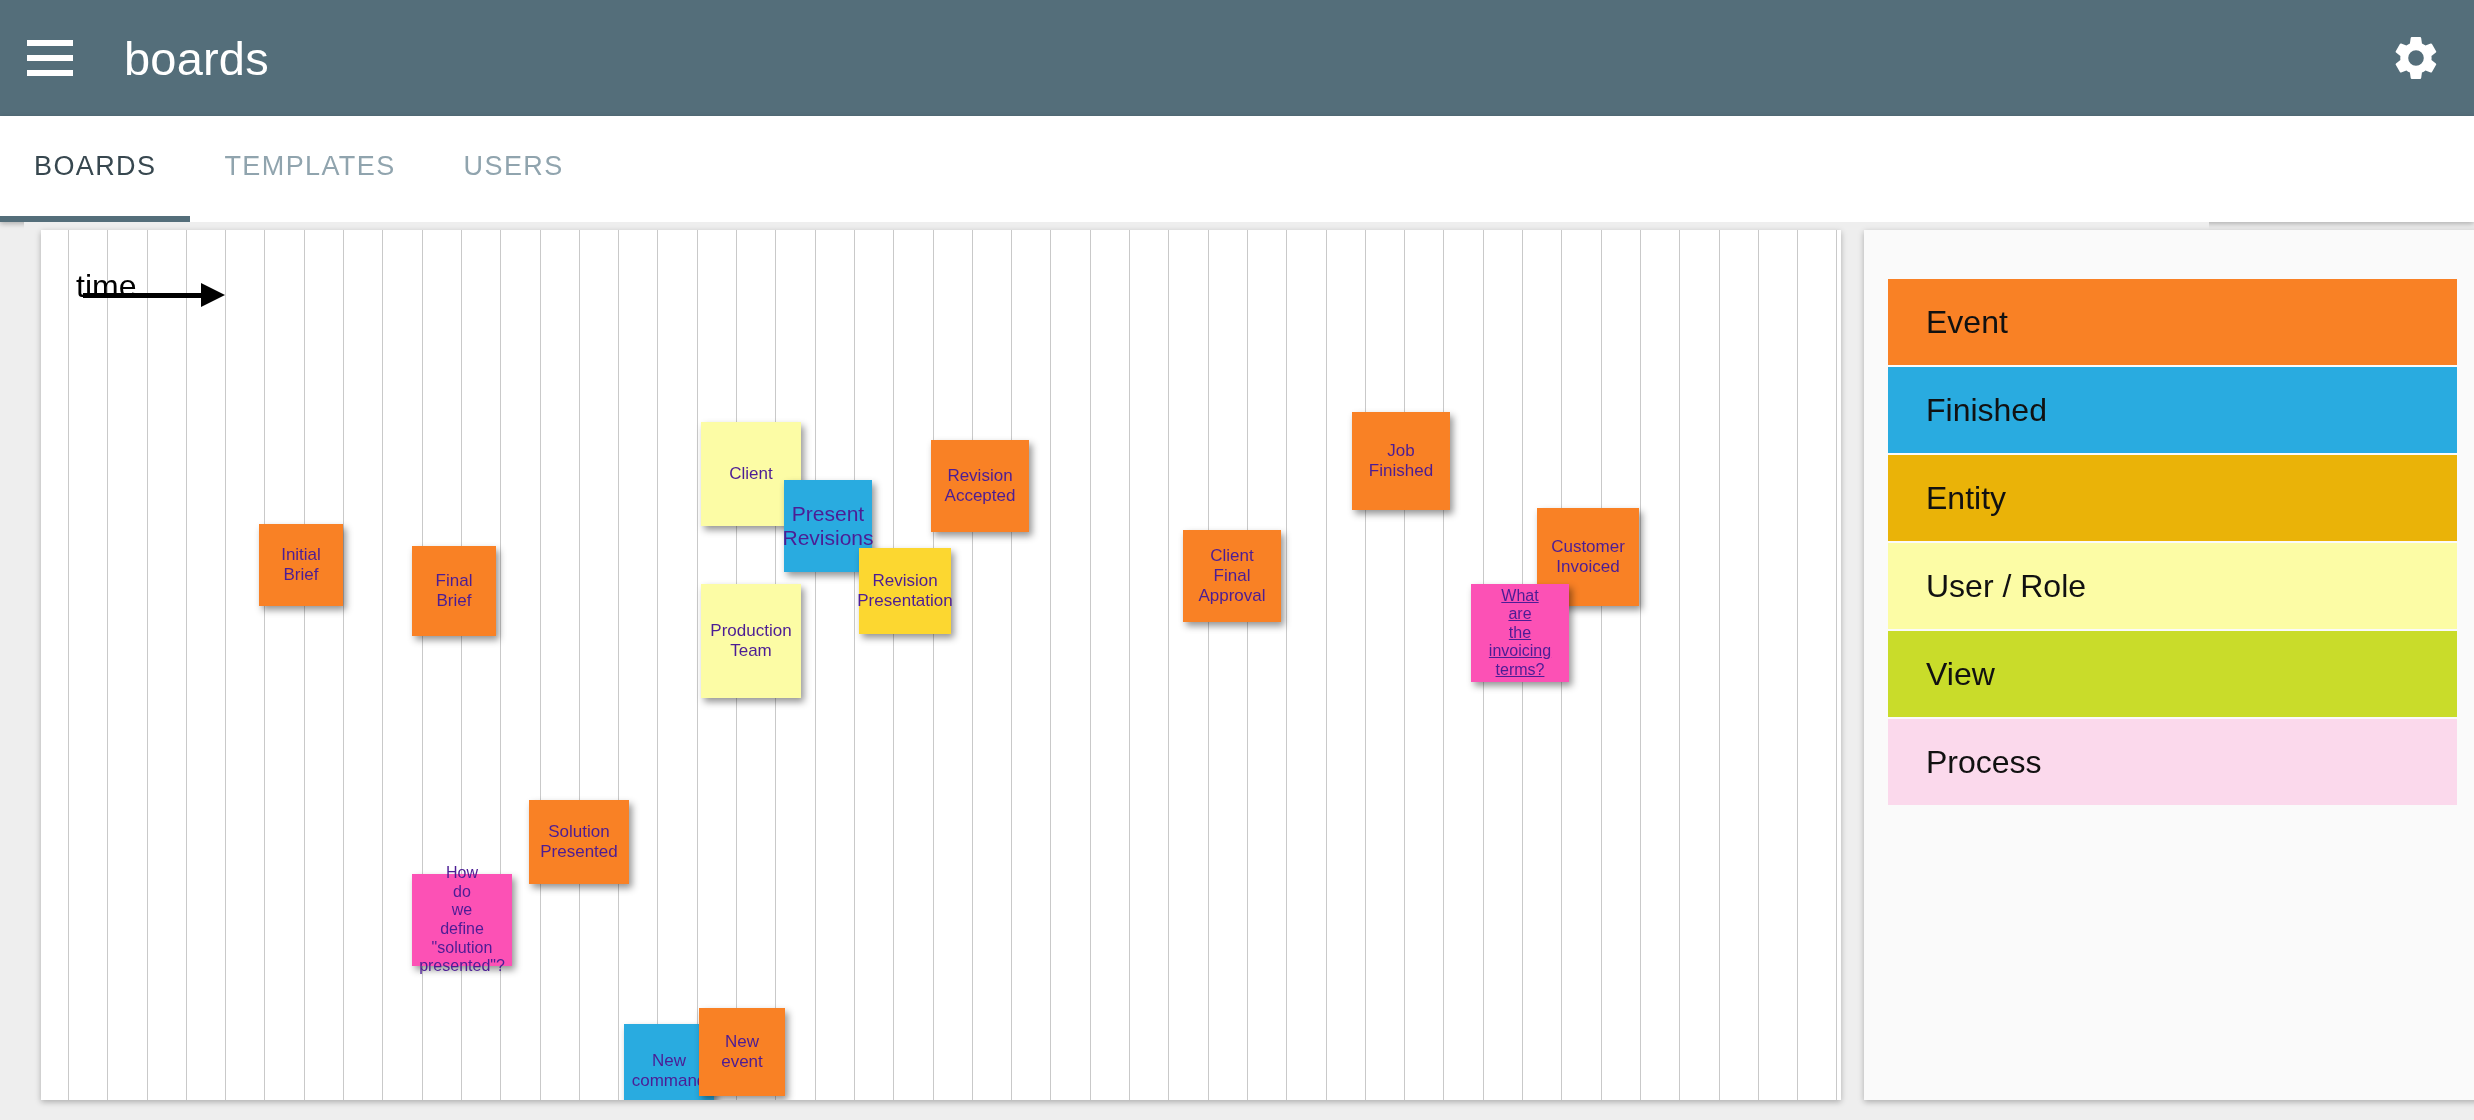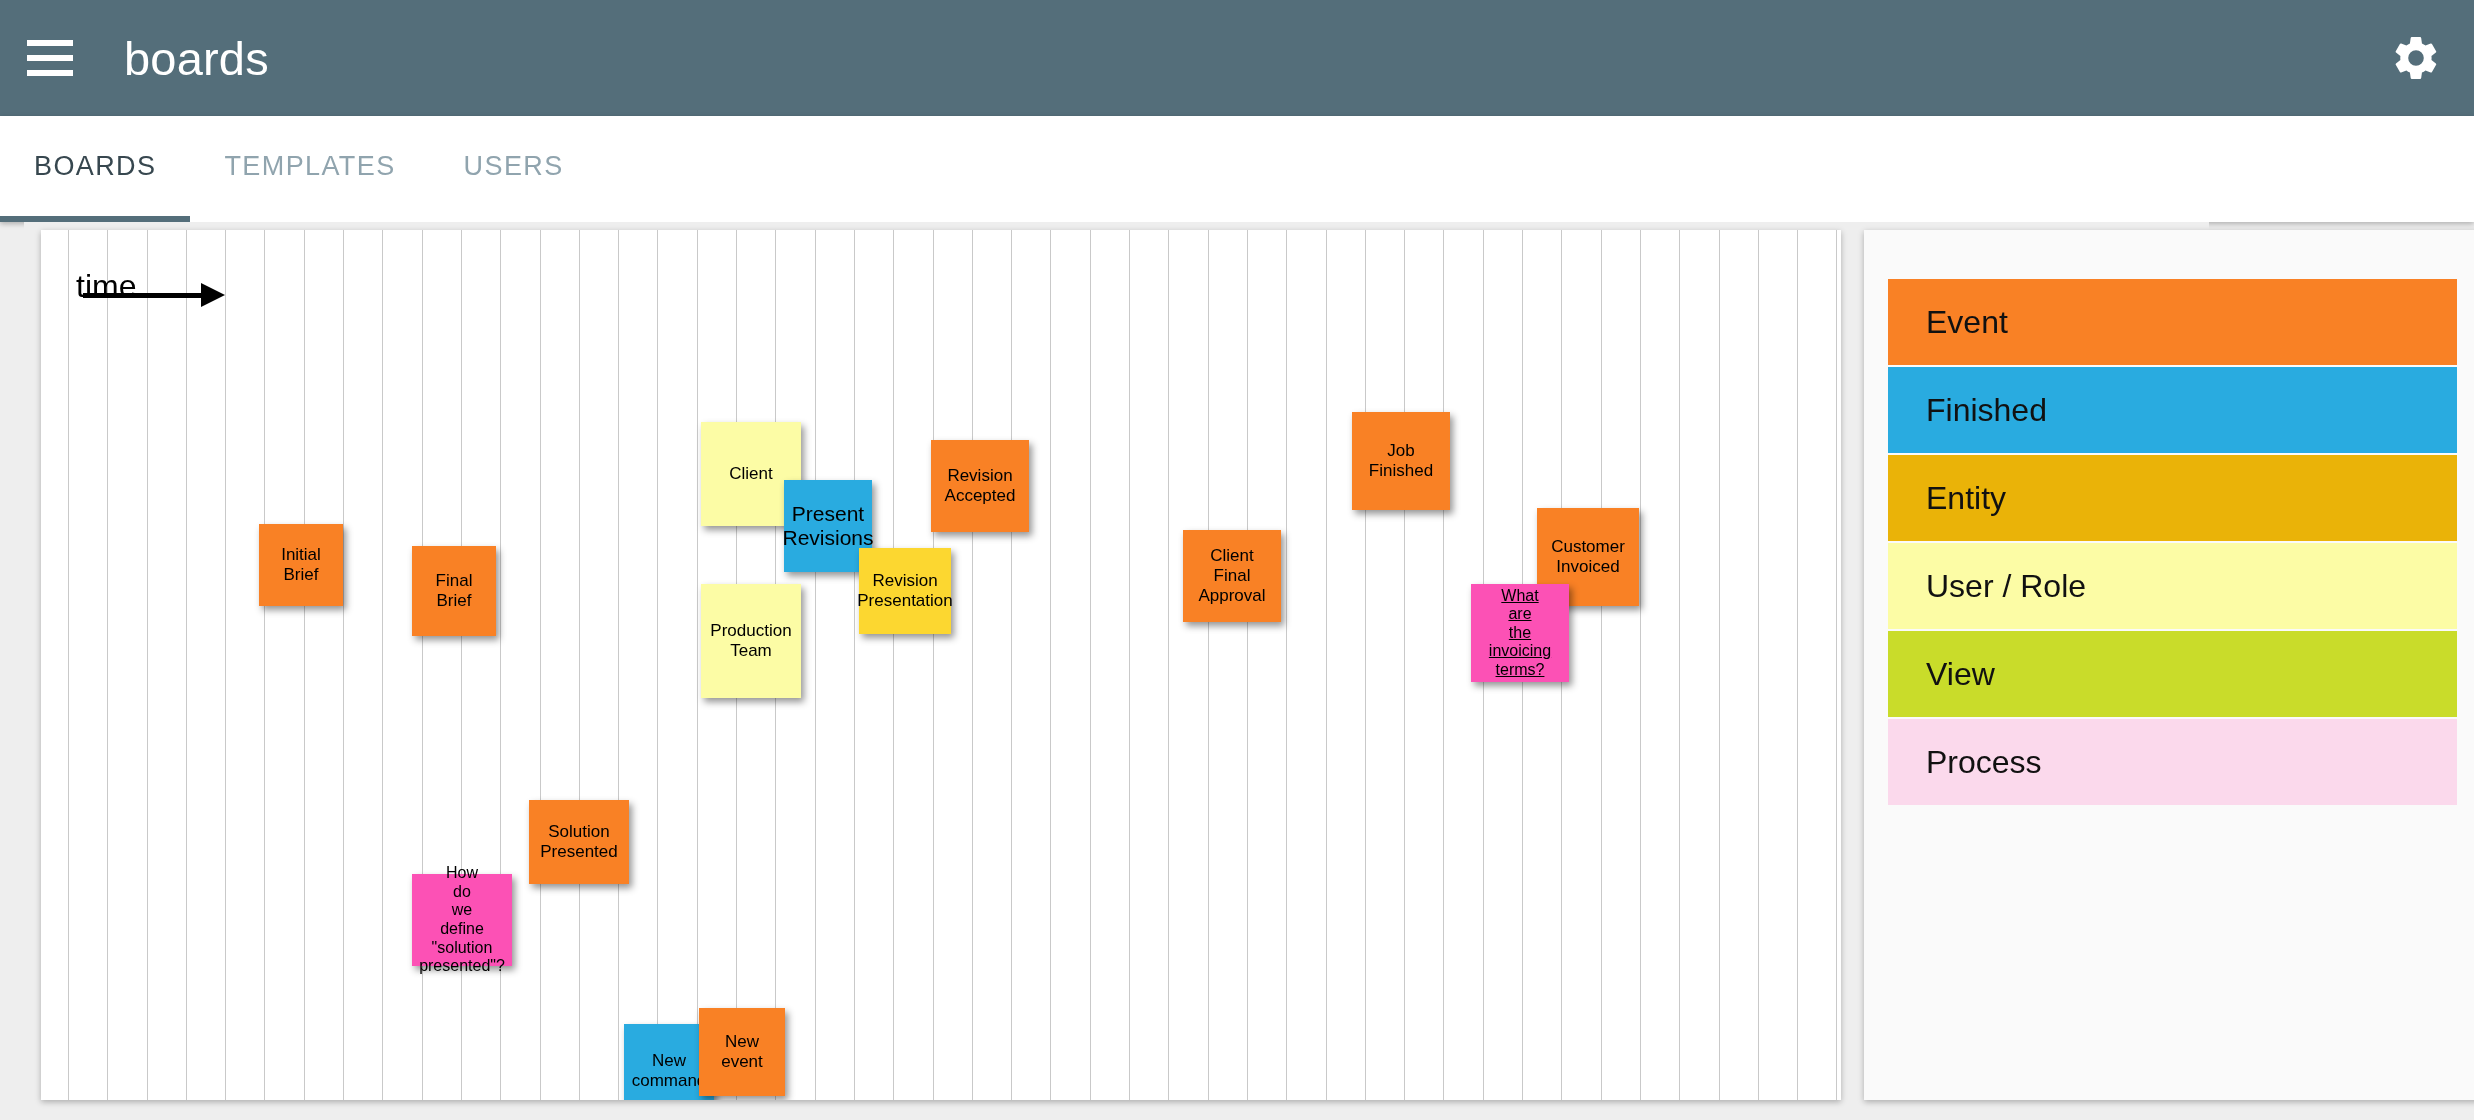--- a/index.html
+++ b/index.html
@@ -108,21 +108,21 @@
   }
   .time-label {
     position: absolute; left: 35px; top: 38px;
     font-size: 32px; color: #000;
   }
 
   .note {
     position: absolute;
     display: flex; align-items: center; justify-content: center;
     text-align: center;
-    color: #000000;
+    color: #4c1d95;
     font-size: 17px;
     line-height: 1.16;
     box-shadow: 3px 4px 7px rgba(0,0,0,0.42);
     cursor: move;
     padding: 2px;
     white-space: pre-line;
   }
 
   
   .legend-panel {

